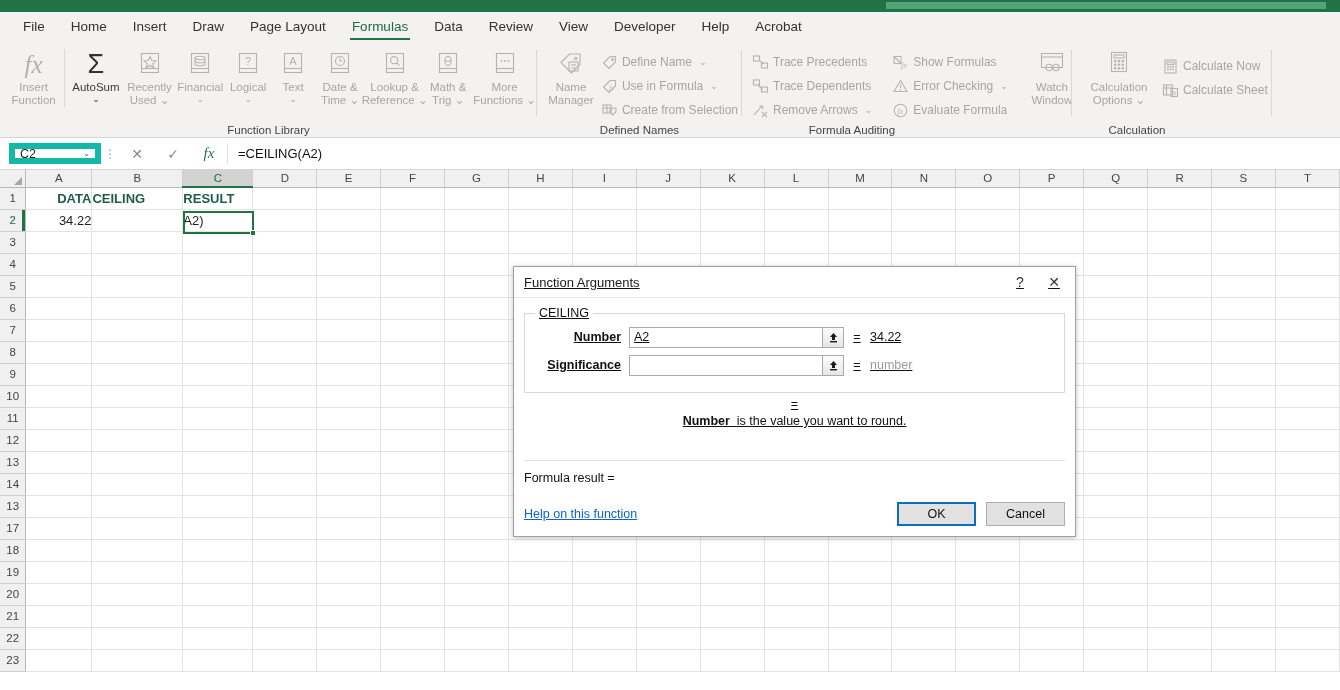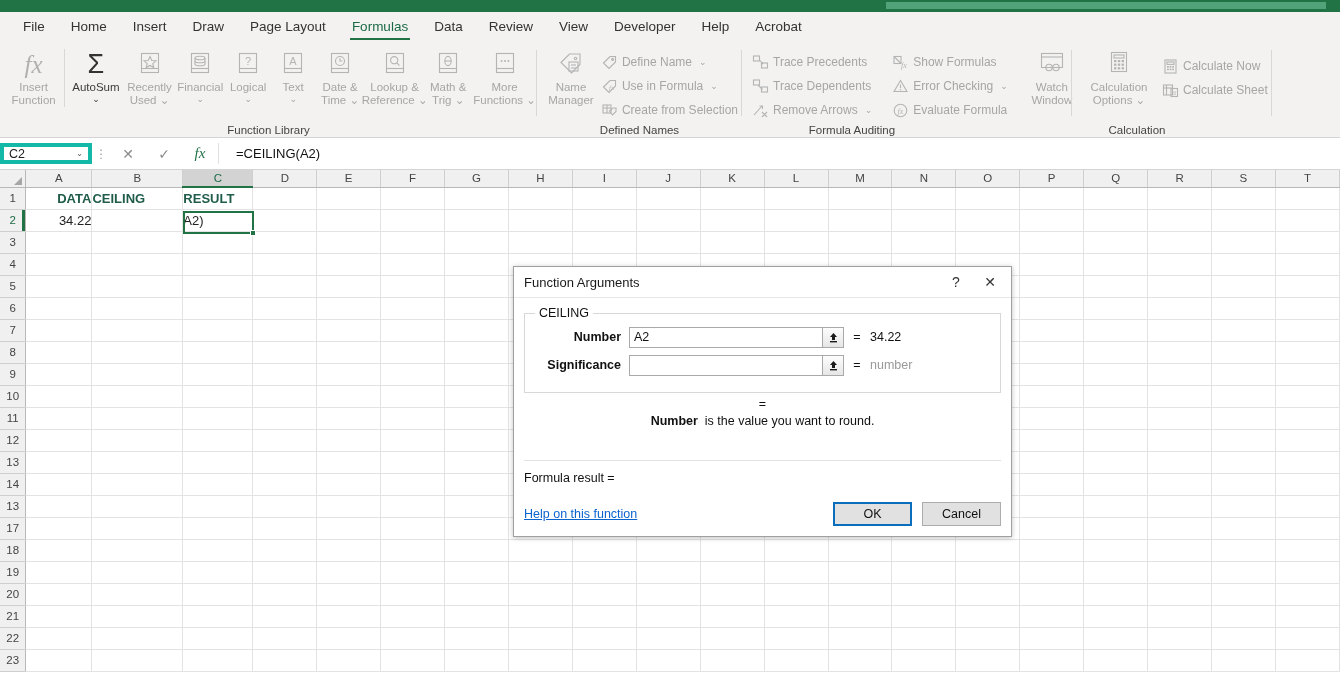--- a/index.html
+++ b/index.html
@@ -69,30 +69,30 @@
   .smallbtn .sgl { width:17px; height:17px; display:flex; align-items:center; justify-content:center; flex:0 0 17px; }
   .smallbtn .scaret { font-size:9px; color:#a6a6a6; margin-left:3px; }
 
   svg { display:block; }
   .ico-stroke { fill:none; stroke:#b4b4b4; stroke-width:1.1; }
 
   
   .fbar { height:32px; background:#ffffff; display:flex; align-items:center;
           border-bottom:1px solid #d4d4d4; }
   .namebox {
-    width:92px; height:21px; border:4px solid #14b8a6;
+    width:92px; height:21px; margin-left:9px; border:6px solid #14b8a6;
     background:#fff; display:flex; align-items:center; justify-content:space-between;
     padding:0 5px; font-size:12.5px; color:#222;
   }
   .namebox .nb-caret { font-size:8px; color:#555; }
   .dots { width:18px; text-align:center; color:#9a9a9a; font-size:12px; letter-spacing:0; }
   .fb-btn { width:36px; text-align:center; font-size:14px; color:#8a8a8a; cursor:default; }
   .fb-btn.fx { color:#217346; font-style:italic; font-family:"Liberation Serif", serif; font-size:15px; }
   .fb-input {
-    flex:1; height:21px; border-left:1px solid #e0e0e0; padding-left:17px;
+    flex:1; height:21px; border-left:1px solid #e0e0e0; padding-left:10px;
     font-size:13px; color:#111; display:flex; align-items:center;
   }
 
   
   .grid-wrap { position:relative; width:1340px; height:519px; background:#fff; overflow:hidden; }
   table.grid { border-collapse:collapse; table-layout:fixed; }
   table.grid td, table.grid th { padding:0; margin:0; }
 
   th.corner {
     width:26px; height:17px; background:#f0f0f0; border-right:1px solid #b8b8b8;
@@ -129,24 +129,24 @@
   .selbox {
     position:absolute; border:2px solid #217346; pointer-events:none; z-index:5;
   }
   .selbox .handle {
     position:absolute; right:-4px; bottom:-4px; width:6px; height:6px;
     background:#217346; border:1px solid #fff;
   }
 
   
   .dialog {
-    position:absolute; left:513px; top:266px; width:499px; height:271px;
+    position:absolute; left:513px; top:266px; width:563px; height:271px;
     background:#ffffff; border:1px solid #a0a0a0;
     box-shadow:0 1px 5px rgba(0,0,0,.25); z-index:20;
-    font-size:12.5px; color:#111;
+    font-size:12.5px; color:#111;text-decoration:underline;
   }
   .dlg-title {
     height:31px; display:flex; align-items:center; padding:0 4px 0 10px;
     border-bottom:1px solid #e8e8e8; background:#fff;
   }
   .dlg-title .t { flex:1; font-size:13px; color:#1a1a1a; }
   .dlg-title .tb {
     width:34px; height:29px; display:flex; align-items:center; justify-content:center;
     font-size:14px; color:#333; cursor:default;
   }

